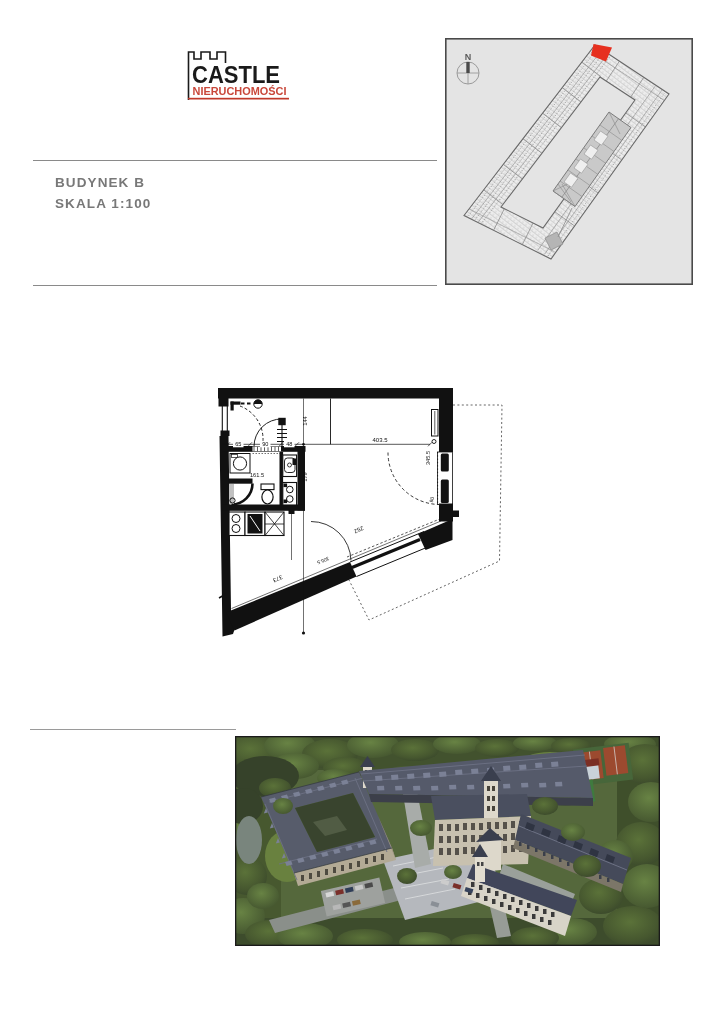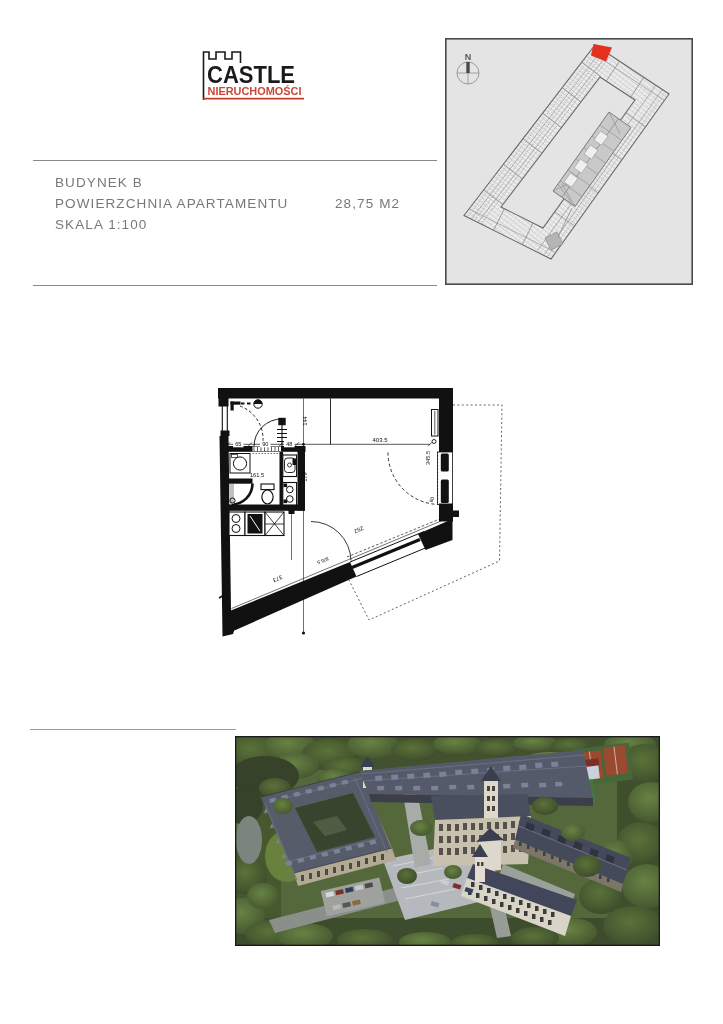--- a/index.html
+++ b/index.html
@@ -3,42 +3,41 @@
 <meta charset="utf-8">
 <style>
   html,body{margin:0;padding:0;}
   body{width:723px;height:1024px;background:#ffffff;position:relative;
        font-family:"Liberation Sans", sans-serif;overflow:hidden;}
   .abs{position:absolute;}
 </style>
 </head>
 <body>
 
-<div class="abs" style="left:200px;top:44px;width:110px;height:58px;text-decoration:underline;">
+<div class="abs" style="left:185px;top:44px;width:110px;height:58px;text-decoration:underline;">
 <svg width="110" height="58" viewBox="0 0 110 58">
 
   <path d="M 3.5 56 L 3.5 8 L 9 8 L 9 15 L 16 15 L 16 8 L 25 8 L 25 15 L 32 15 L 32 8 L 40.5 8 L 40.5 19" fill="none" stroke="#1a1a1a" stroke-width="1.6"></path>
 
   <text x="7" y="39" font-size="24.5" font-weight="bold" fill="#1a1a1a" textLength="88" lengthAdjust="spacingAndGlyphs">CASTLE</text>
 
   <text x="7.5" y="51" font-size="11.5" font-weight="bold" fill="#c9473a" textLength="94" lengthAdjust="spacingAndGlyphs">NIERUCHOMOŚCI</text>
 
   <rect x="3" y="53.8" width="101" height="1.7" fill="#c0392b"></rect>
 </svg>
 </div>
 
 <div class="abs" style="left:33px;top:159.5px;width:404px;height:1.5px;background:#8a8a8a;"></div>
 
-<div class="abs" style="left:55px;top:173px;width:400px;color:#787878;font-size:13.5px;font-weight:normal;letter-spacing:1.1px;line-height:20.8px;">
+<div class="abs" style="left:55px;top:173px;width:400px;color:#787878;font-size:13.5px;font-weight:bold;letter-spacing:1.1px;line-height:20.8px;">
 
   <div>BUDYNEK B</div>
 
 
 
-  <div>POWIERZCHNIA APARTAMENTU<span style="position:absolute;left:280px;">28,75 M2</span></div>
 
   <div>SKALA 1:100</div>
 </div>
 
 <div class="abs" style="left:33px;top:284.5px;width:404px;height:1.5px;background:#8a8a8a;"></div>
 
 <div class="abs" style="left:445px;top:38px;width:248px;height:247px;">
 <svg width="248" height="247" viewBox="445 38 248 247">
   <defs>
     <clipPath id="ringclip">

